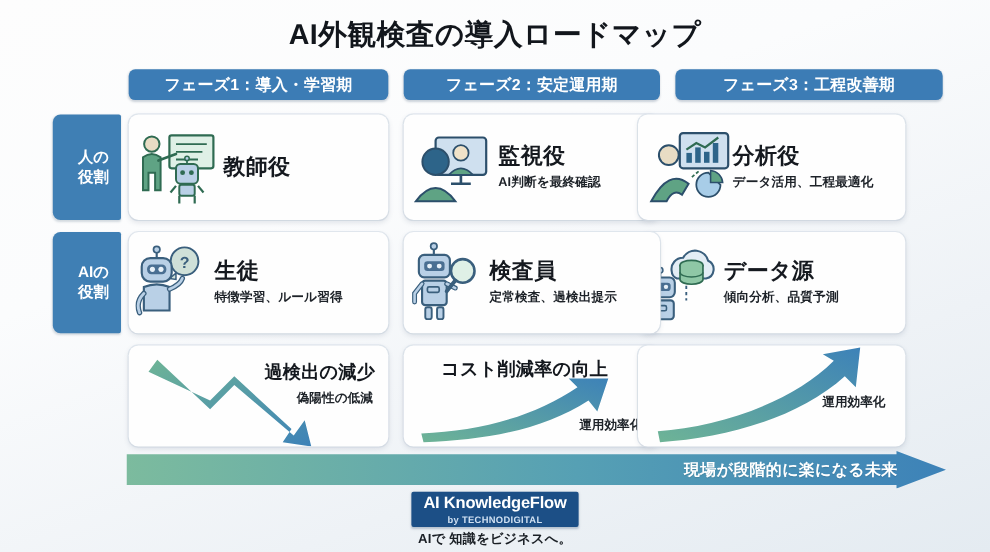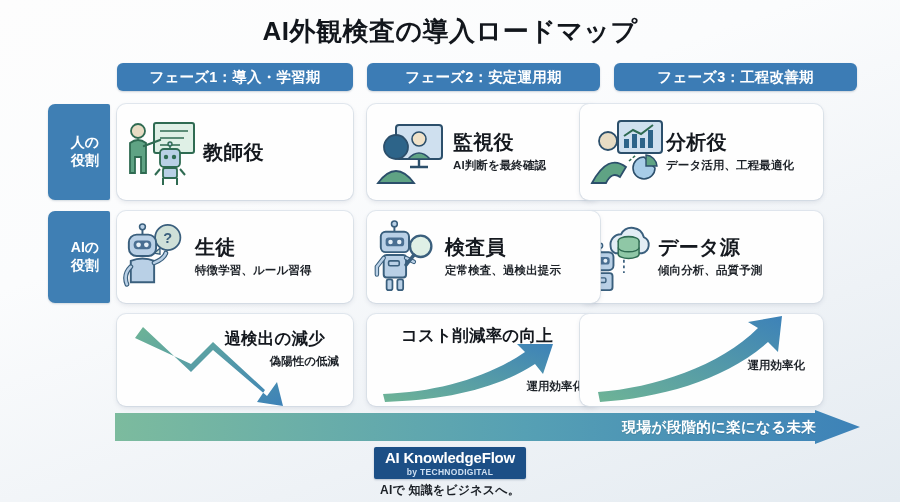--- a/index.html
+++ b/index.html
@@ -276,21 +276,21 @@
     <div class="eff">
       <svg width="236" height="92" viewBox="0 0 236 92">
         <defs>
           <linearGradient id="gdown" x1="0" y1="0" x2="1" y2="1">
             <stop offset="0%" stop-color="#6eb496"></stop>
             <stop offset="100%" stop-color="#3d82b8"></stop>
           </linearGradient>
         </defs>
         <path d="M26 13 L74 58 L96 36 L150 82 L160 68 L166 92 L140 88 L148 76 L96 28 L74 50 L18 24 Z" fill="url(#gdown)"></path>
       </svg>
-      <div class="eff-ttl" style="right:28px;top:14px;">過検出の減少</div>
+      <div class="eff-ttl" style="right:12px;top:14px;">過検出の減少</div>
       <div class="eff-sub" style="right:14px;top:40px;">偽陽性の低減</div>
     </div>
   </div>
 
   <div class="card c-col2 r-row3">
     <div class="eff">
       <svg width="233" height="92" viewBox="0 0 233 92">
         <defs>
           <linearGradient id="gup2" x1="0" y1="1" x2="1" y2="0">
             <stop offset="0%" stop-color="#6eb496"></stop>

